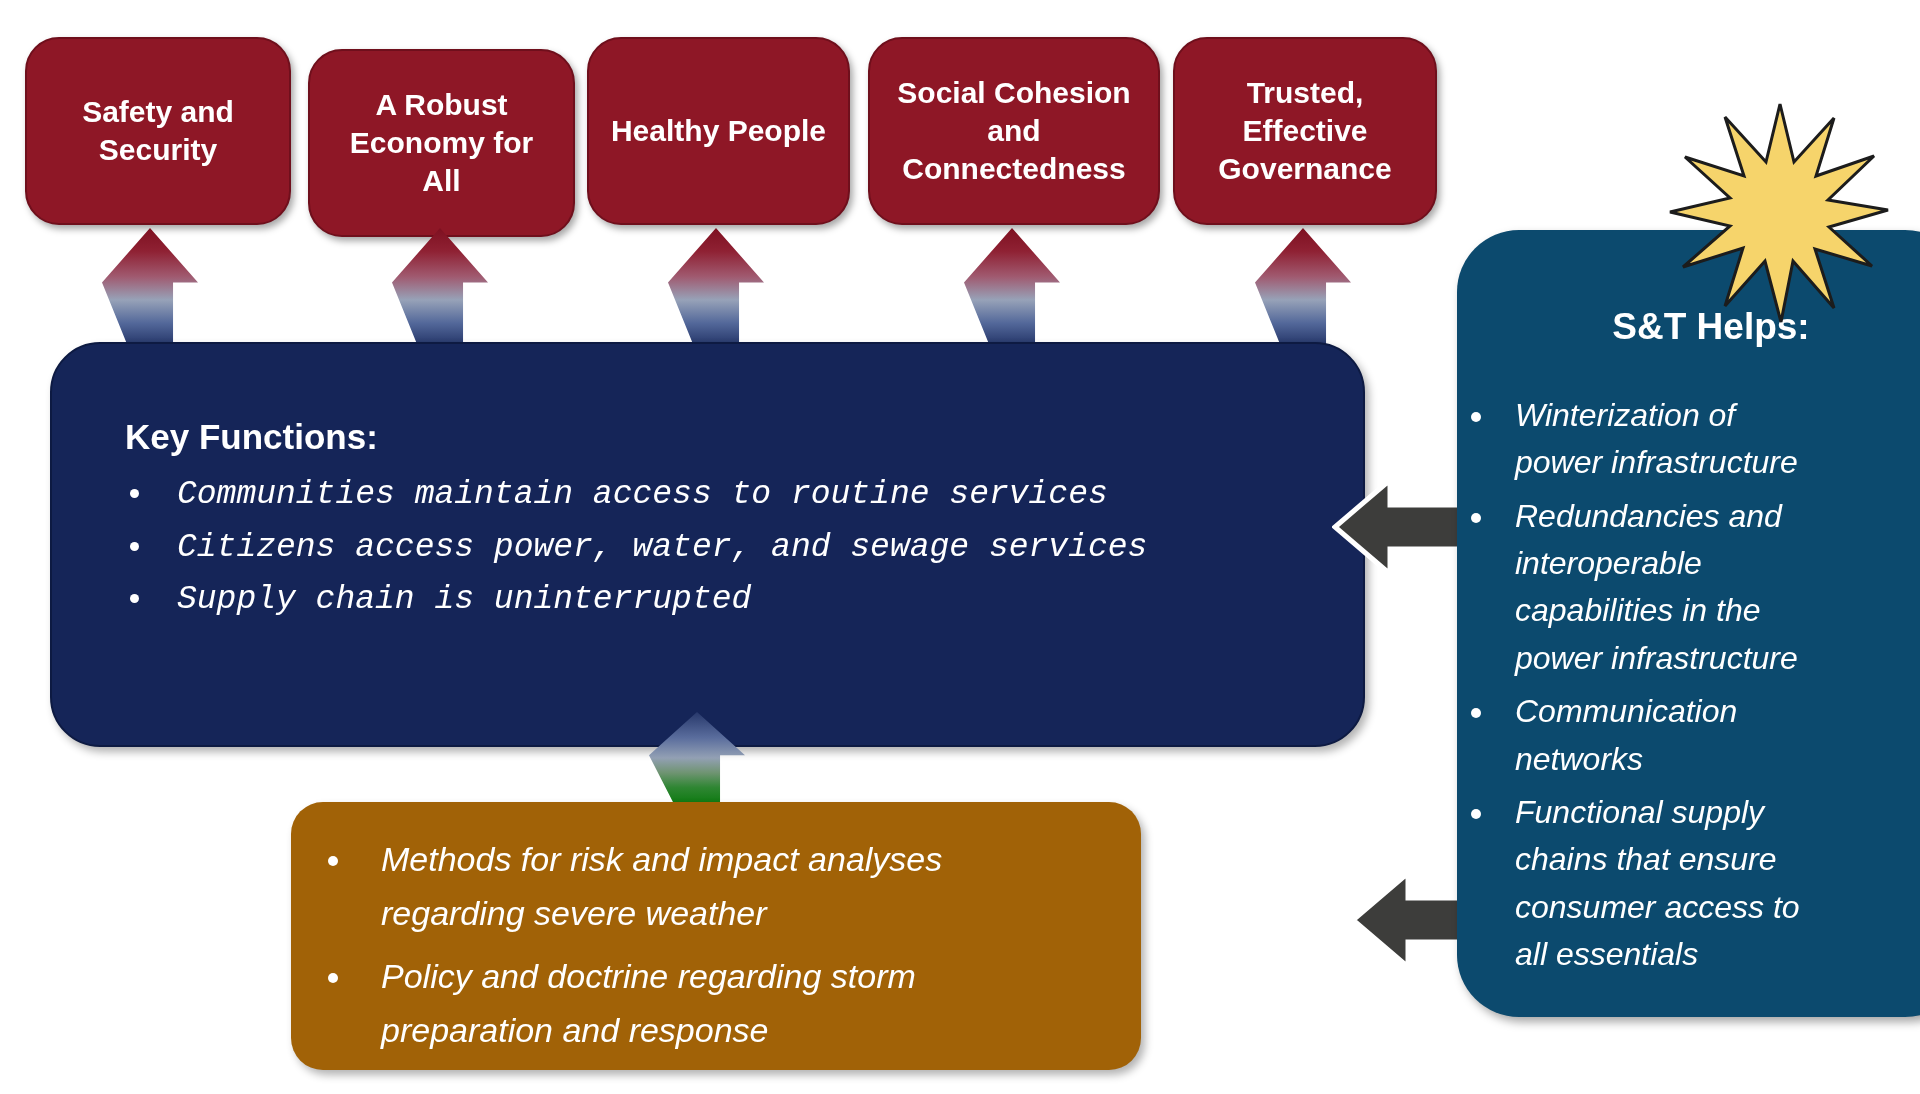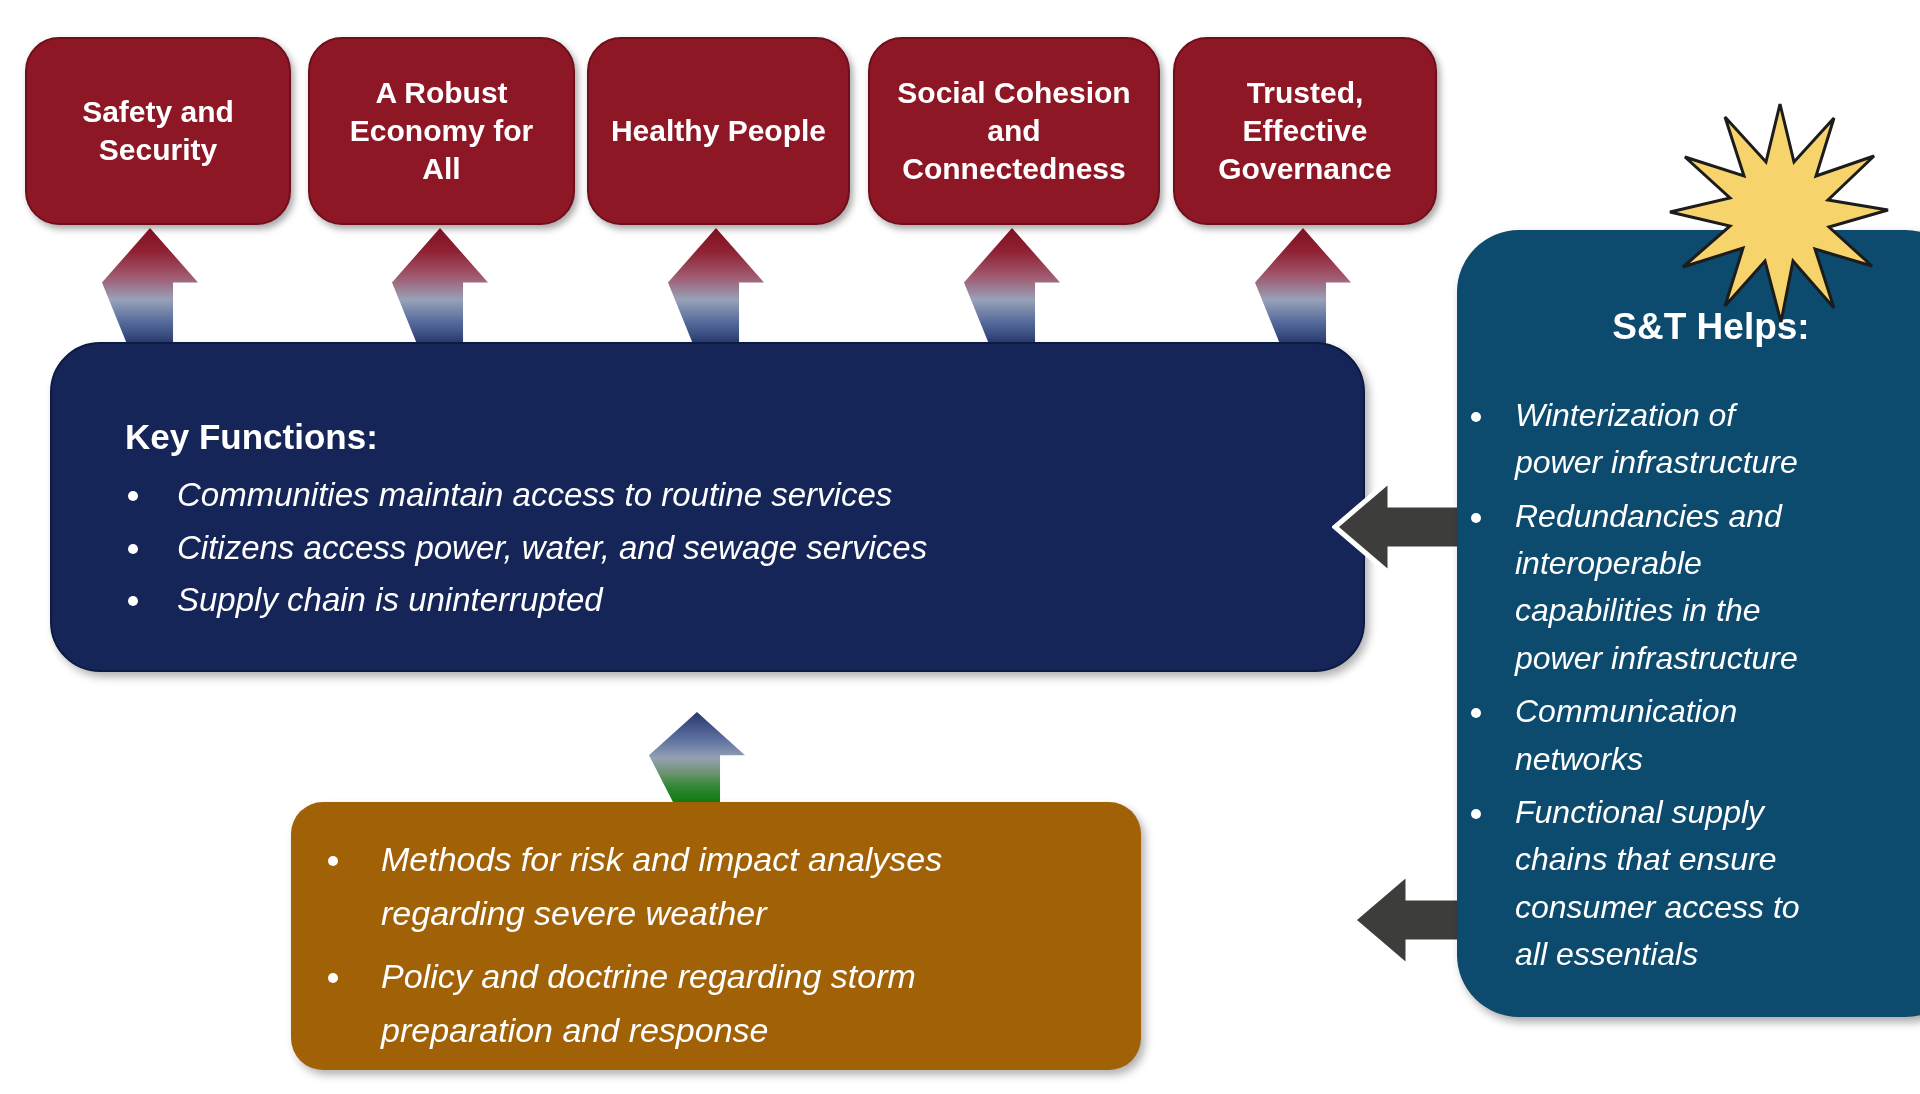--- a/index.html
+++ b/index.html
@@ -9,21 +9,21 @@
 
   
   .outcome-box {
     position:absolute; top:37px; height:188px; box-sizing:border-box;
     background:#8E1726; border:2px solid #6f0f1c; border-radius:34px;
     color:#ffffff; font-weight:bold; font-size:30px; line-height:1.27;
     display:flex; align-items:center; justify-content:center; text-align:center;
     padding:0 20px; box-shadow:3px 4px 7px rgba(0,0,0,0.35);
   }
   .o1 { left:25px;   width:266px; }
-  .o2 { left:308px;  width:267px; }
+  .o2 { left:308px;  width:267px;margin-top:12px; }
   .o3 { left:587px;  width:263px; }
   .o4 { left:868px;  width:292px; }
   .o5 { left:1173px; width:264px; }
 
   
   .arrow-up {
     position:absolute; width:96px;
     clip-path:polygon(50% 0%, 100% 47%, 74% 47%, 74% 100%, 26% 100%, 0% 47%);
   }
   .red-arrow {
@@ -34,31 +34,31 @@
   .ra1 { left:102px; } .ra2 { left:392px; } .ra3 { left:668px; }
   .ra4 { left:964px; } .ra5 { left:1255px; }
   .green-arrow {
     left:649px; top:712px; height:92px;
     background:linear-gradient(180deg,#27386b 0%, #5a6d9d 28%, #93a0b4 50%,
                #6f9472 66%, #2f8633 82%, #0d7a10 100%);
   }
 
   
   .key-box {
-    position:absolute; left:50px; top:342px; width:1315px; height:330px; box-sizing:border-box;
+    position:absolute; left:50px; top:342px; width:1315px; height:405px; box-sizing:border-box;
     background:#152558; border:2px solid #0d1a42; border-radius:50px;
     color:#ffffff; padding:72px 40px 0 73px;
     box-shadow:4px 5px 9px rgba(0,0,0,0.3);
   }
   .key-box h2 { margin:0; font-size:35px; font-weight:bold; line-height:1.2; }
   .key-box ul {
     margin:12px 0 0 0; padding-left:30px; list-style:disc outside;
     font-style:italic; font-size:33px; line-height:1.5;
   }
-  .key-box li { padding-left:22px; margin-bottom:3px; }
+  .key-box li { padding-left:22px; margin-bottom:3px;font-family:Liberation Mono, monospace; }
 
   
   .research-box {
     position:absolute; left:291px; top:802px; width:850px; height:268px; box-sizing:border-box;
     background:#a16207; border-radius:32px; color:#ffffff; padding:30px 40px 0 30px;
     box-shadow:4px 5px 9px rgba(0,0,0,0.3);
   }
   .research-box ul {
     margin:0; padding-left:34px; list-style:disc outside;
     font-style:italic; font-size:34px; line-height:1.6; max-width:620px;

